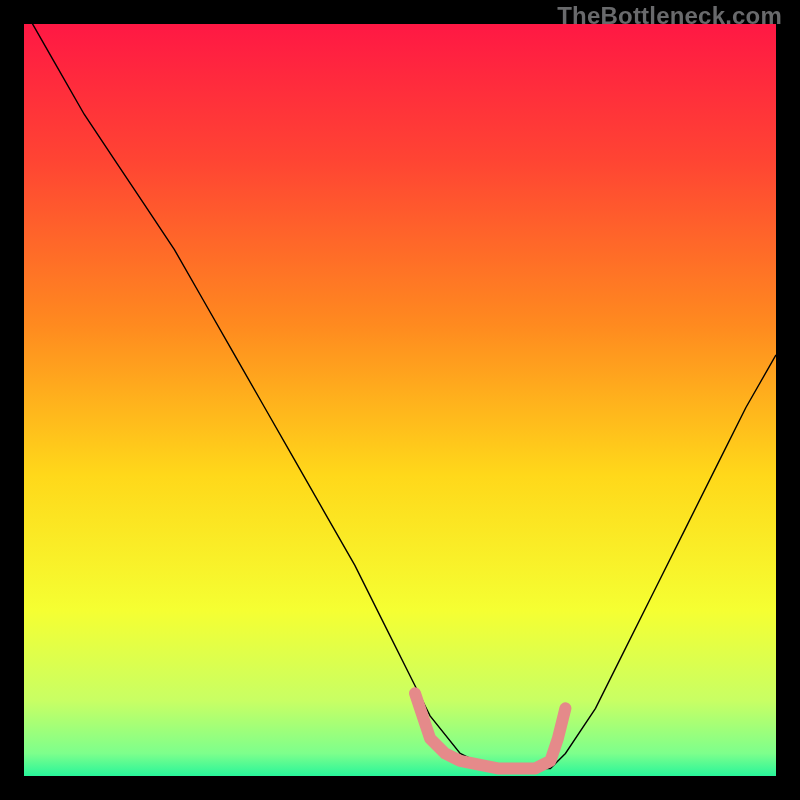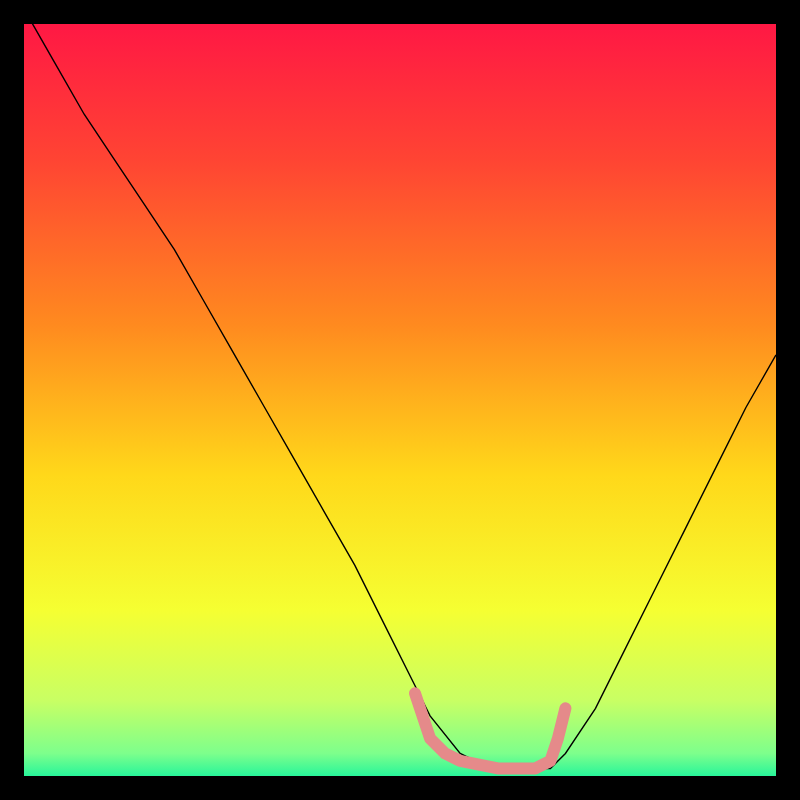--- a/index.html
+++ b/index.html
@@ -33,20 +33,21 @@
     font-size: 24px;
     font-weight: 600;
     color: #696a6c;
     letter-spacing: 0.2px;
   }
 </style>
 </head>
 <body>
 
 <div class="frame">
+  <div class="watermark">TheBottleneck.com</div>
   <svg class="plot" viewBox="0 0 100 100" preserveAspectRatio="none">
     <defs>
       <linearGradient id="bg" x1="0" y1="0" x2="0" y2="1">
           <stop offset="0%" stop-color="#ff1844"></stop>
           <stop offset="18%" stop-color="#ff4433"></stop>
           <stop offset="40%" stop-color="#ff8a1f"></stop>
           <stop offset="60%" stop-color="#ffd81a"></stop>
           <stop offset="78%" stop-color="#f5ff32"></stop>
           <stop offset="90%" stop-color="#c8ff64"></stop>
           <stop offset="97%" stop-color="#7dff8c"></stop>

